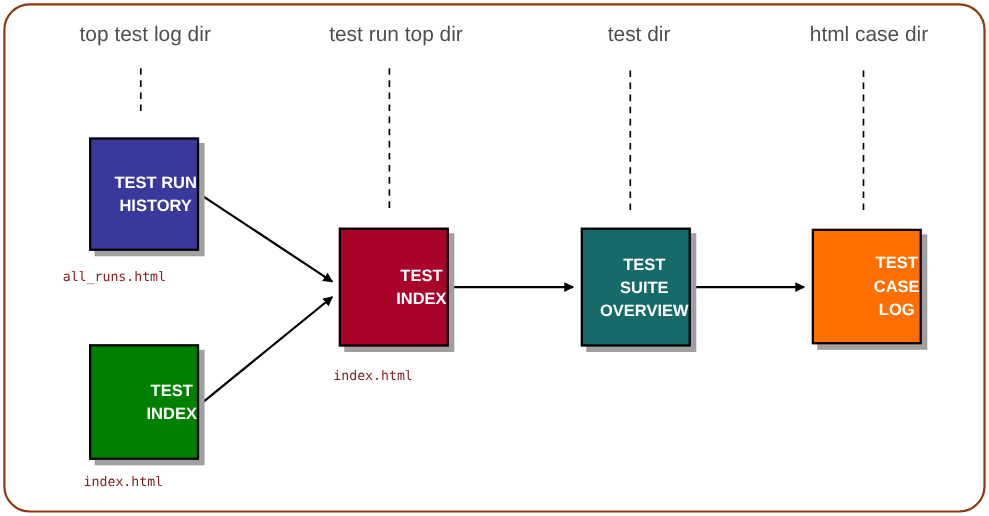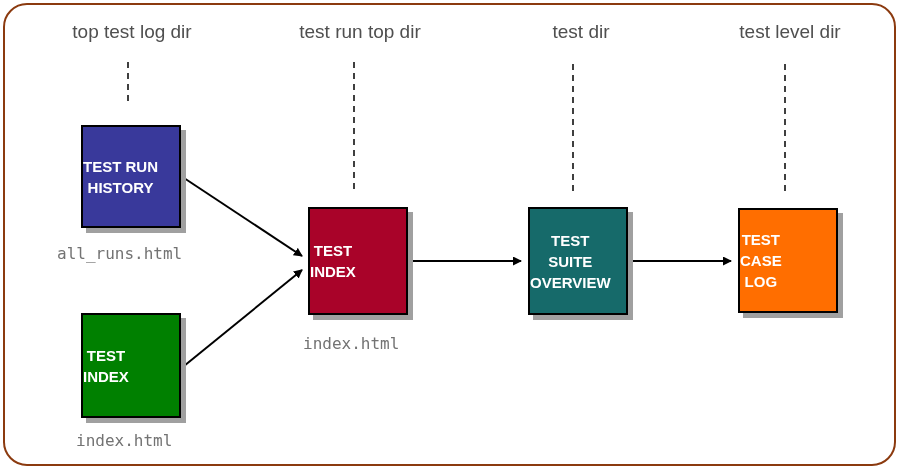--- a/index.html
+++ b/index.html
@@ -45,58 +45,58 @@
   }
 
   .box {
     position: absolute;
     width: 100px;
     box-sizing: border-box;
     border: 2px solid #000000;
     box-shadow: 5px 5px 0 #A0A0A0;
     display: flex;
     align-items: center;
-    justify-content: flex-start;
+    justify-content: flex-end;
   }
   .box-label {
     color: #ffffff;
     font-weight: bold;
     font-size: 15px;
     line-height: 21px;
     text-align: center;
     white-space: pre-line;
   }
   #box-test-run-history   { left: 81px;  top: 125px; height: 103px; }
   #box-test-index-top     { left: 81px;  top: 313px; height: 105px; }
   #box-test-index-run     { left: 308px; top: 207px; height: 108px; }
   #box-test-suite-overview{ left: 528px; top: 207px; height: 108px; }
   #box-test-case-log      { left: 738px; top: 208px; height: 105px; }
 
   .file-label {
     position: absolute;
     font-family: "DejaVu Sans Mono", "Liberation Mono", monospace;
-    font-size: 16px;
-    color: #737373;
+    font-size: 12px;
+    color: #7f1d1d;
     white-space: nowrap;
   }
   #file-all-runs   { left: 57px;  top: 244px; }
   #file-index-top  { left: 76px;  top: 431px; }
   #file-index-run  { left: 303px; top: 334px; }
 </style>
 </head>
 <body>
 
 <div id="canvas">
 
   <div id="frame"></div>
 
   <div class="col-header" id="hdr-1">top test log dir</div>
   <div class="col-header" id="hdr-3">test dir</div>
   <div class="col-header" id="hdr-2">test run top dir</div>
-  <div class="col-header" id="hdr-4">test level dir</div>
+  <div class="col-header" id="hdr-4">html case dir</div>
 
   <svg id="wires" viewBox="0 0 899 469" xmlns="http://www.w3.org/2000/svg">
     <defs>
       <marker id="arrowhead" markerWidth="10" markerHeight="10" refX="8" refY="4.5" orient="auto" markerUnits="userSpaceOnUse">
         <path d="M0,0 L9,4.5 L0,9 z" fill="#000000"></path>
       </marker>
     </defs>
 
     <line x1="128" y1="62" x2="128" y2="106" stroke="#000000" stroke-width="1.5" stroke-dasharray="6,5"></line>
     <line x1="354" y1="62" x2="354" y2="192" stroke="#000000" stroke-width="1.5" stroke-dasharray="6,5"></line>

